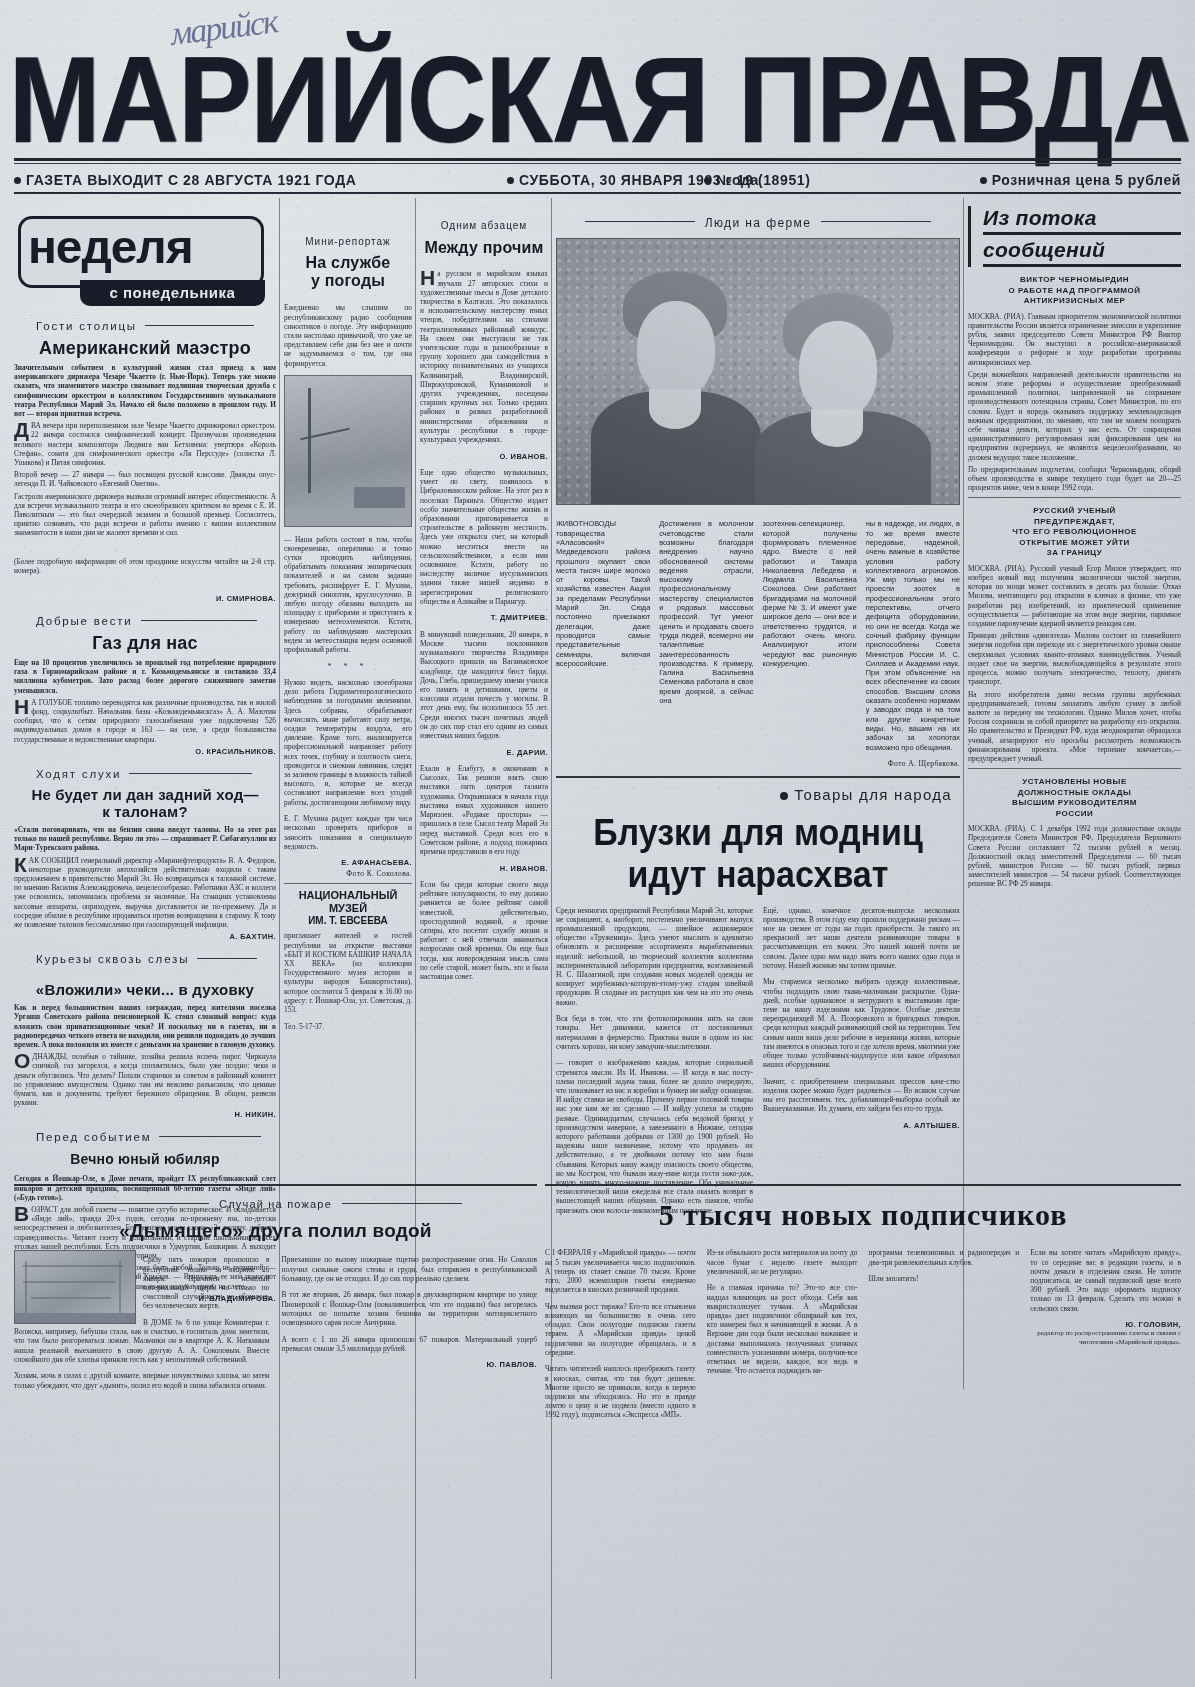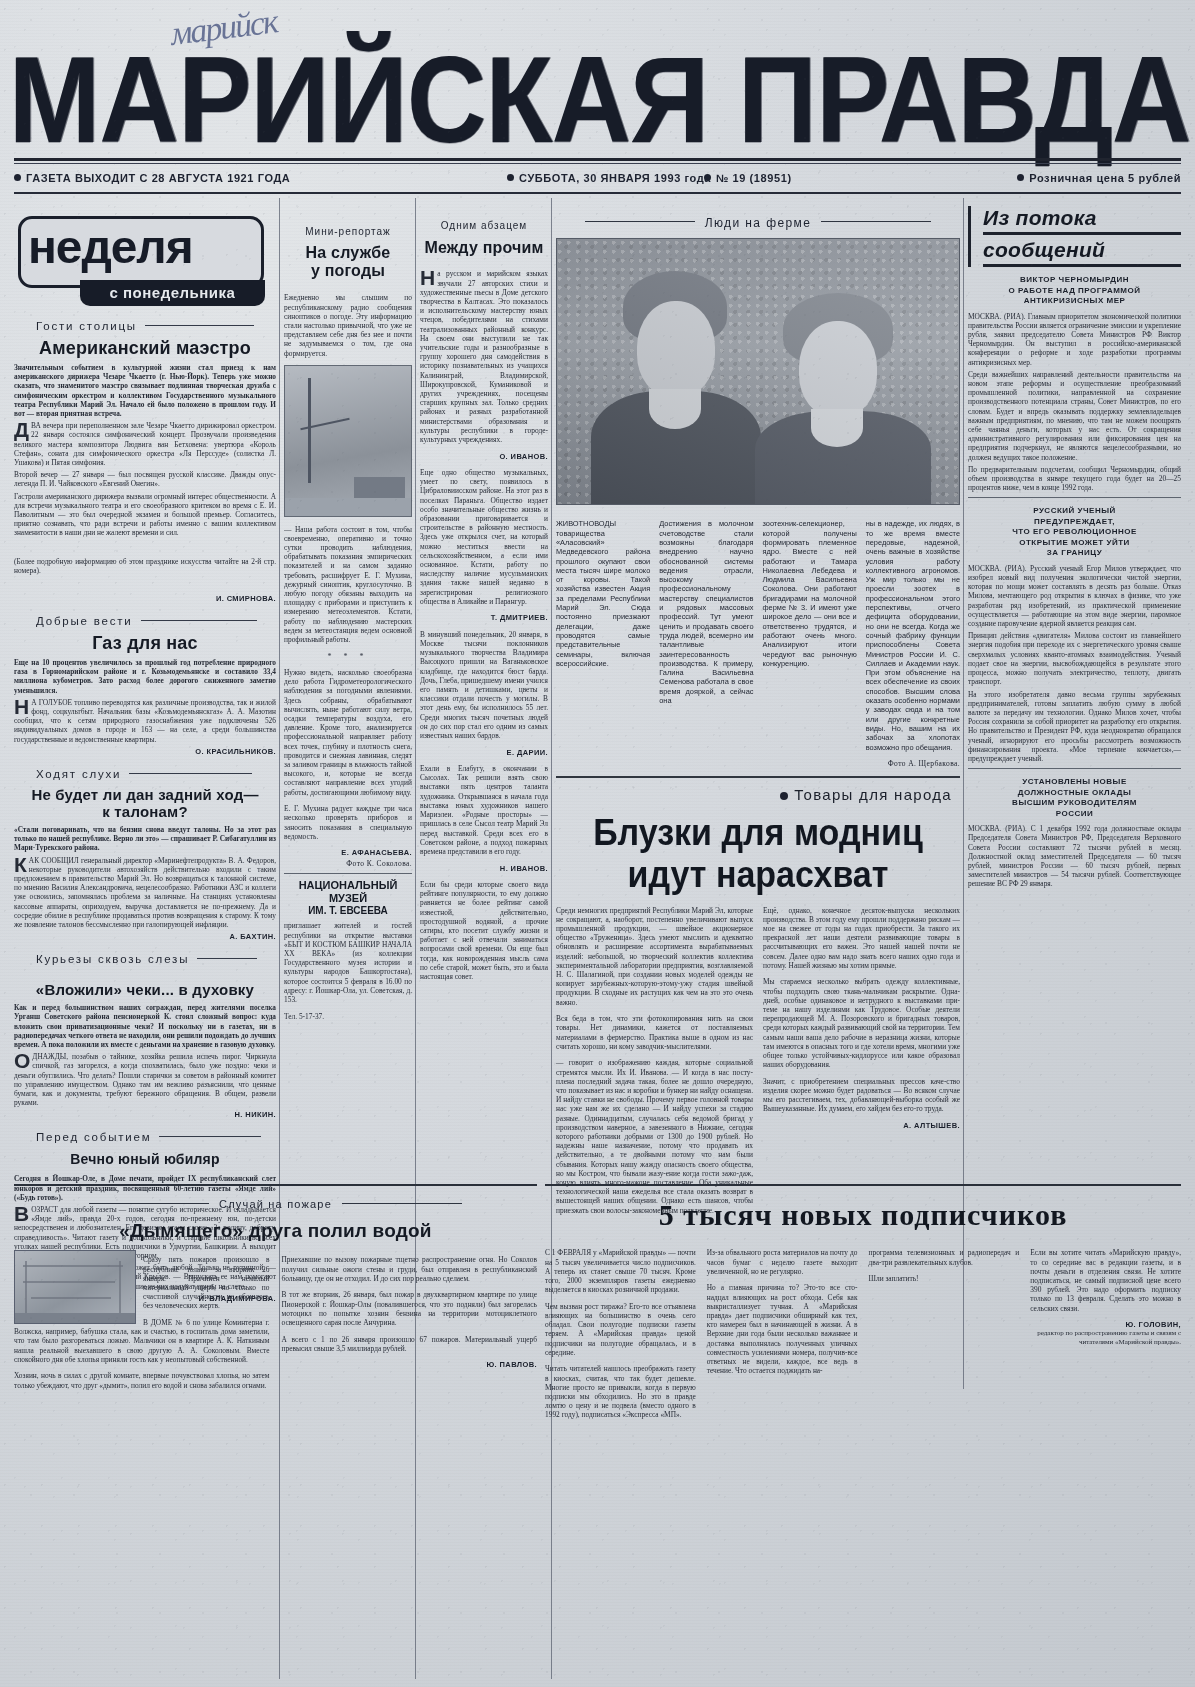--- a/index.html
+++ b/index.html
@@ -52,21 +52,21 @@
     transform:scaleX(1.06) scaleY(1.18);
     transform-origin:center top;
     text-shadow:1px 0 0 rgba(20,24,36,.55), 0 1px 0 rgba(20,24,36,.3);
     white-space:nowrap;
   }
   .mast-rule{position:absolute;left:14px;right:14px;top:158px;height:3px;background:#20242f;}
   .mast-rule.thin{top:163px;height:1px;background:#3a4050;}
   .mastbar{
     position:absolute;left:14px;right:14px;top:172px;height:18px;
     font-family:"Liberation Sans",sans-serif;
-    font-size:11px;font-weight:bold;letter-spacing:.6px;
+    font-size:14px;font-weight:bold;letter-spacing:.6px;
     color:#1d2230;
   }
   .mastbar .mi{position:absolute;white-space:nowrap;}
   .mastbar .dot{display:inline-block;width:7px;height:7px;border-radius:50%;background:#1d2230;margin-right:5px;vertical-align:1px;}
   .mb1{left:0;}
   .mb2{left:493px;}
   .mb3{left:690px;}
   .mb4{right:0;}
   .mast-rule2{position:absolute;left:14px;right:14px;top:192px;height:2px;background:#262b38;}
 
@@ -129,21 +129,21 @@
   }
   .nedelya-sub{
     position:absolute;left:62px;top:64px;width:185px;height:26px;
     background:#171c28;color:#e6e9ed;
     font-family:"Liberation Sans",sans-serif;font-weight:bold;
     font-size:15px;line-height:26px;text-align:center;letter-spacing:.5px;
     border-radius:0 0 10px 10px;
   }
 
   
-  .c2{position:absolute;left:270px;top:6px;width:128px;}
+  .c2{position:absolute;left:270px;top:16px;width:128px;}
   .c3{position:absolute;left:406px;top:0;width:128px;}
 
   
   .cc{position:absolute;left:542px;top:0;width:404px;}
   .photo{
     background:linear-gradient(180deg,#7f858e 0%,#9aa0a8 40%,#868c95 100%);
     position:relative;overflow:hidden;border:1px solid #555b66;
   }
   .photo .pgrain{position:absolute;inset:0;opacity:.45;
     background-image:radial-gradient(circle at 30% 40%, rgba(255,255,255,.5) 0 2px, transparent 2px),

